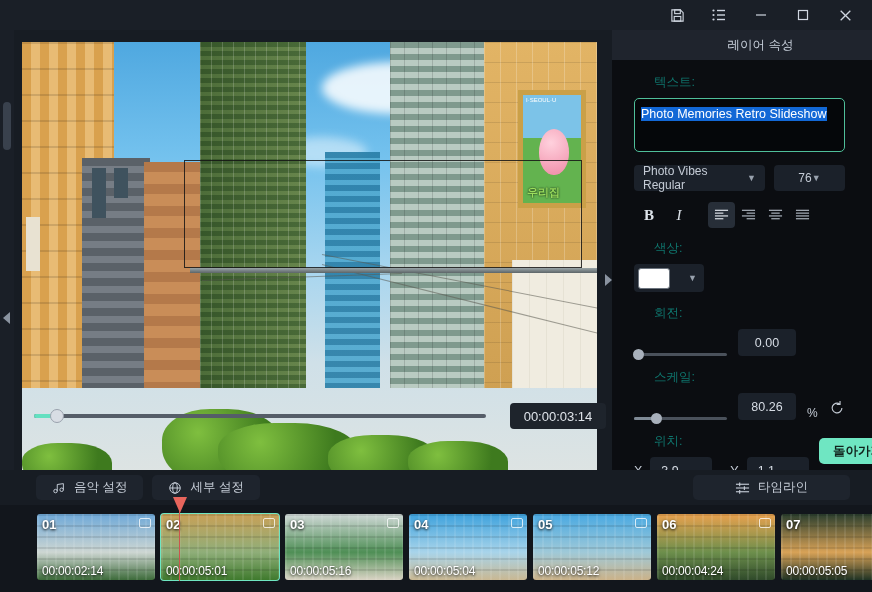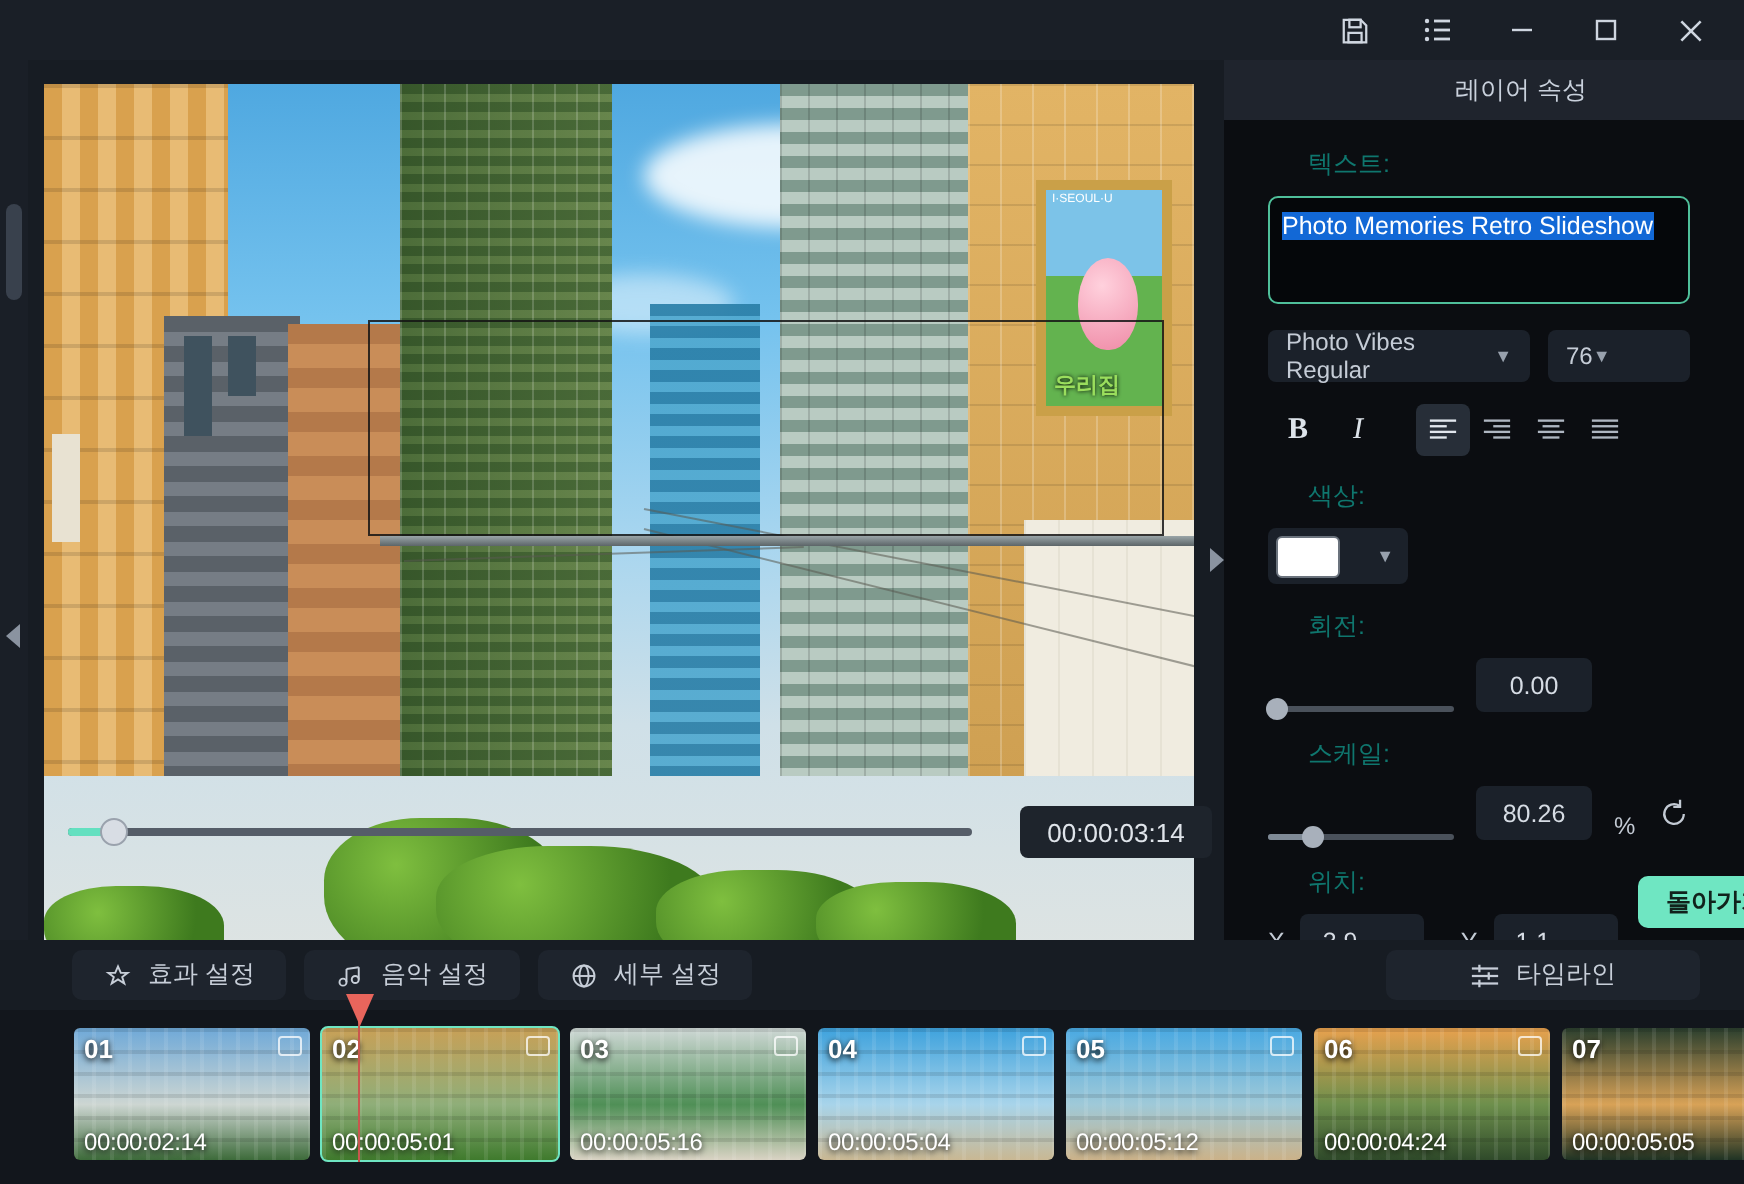--- a/index.html
+++ b/index.html
@@ -185,21 +185,21 @@
     background: #1268d6; color: #ffffff; font-size: 12.5px;
     line-height: 17px;
   }
   .row { display: flex; align-items: center; gap: 9px; margin-bottom: 11px; }
   .dd {
     height: 26px; background: #1b212a; border-radius: 4px;
     display: flex; align-items: center; justify-content: space-between;
     padding: 0 9px; color: #c5ccd6; font-size: 12px; cursor: pointer;
   }
   .dd.font { width: 131px; }
-  .dd.size { width: 71px; justify-content: flex-start; }
+  .dd.size { width: 71px; justify-content: center; }
   .chev { color: #98a1ad; font-size: 9px; }
   .styrow { display: flex; align-items: center; margin-bottom: 12px; }
   .sbtn {
     width: 30px; height: 26px; display: flex; align-items: center;
     justify-content: center; color: #dde3ea; cursor: pointer; border-radius: 4px;
   }
   .sbtn.b { font-weight: bold; font-size: 15px; font-family: "Liberation Serif", serif; }
   .sbtn.i { font-style: italic; font-size: 15px; font-family: "Liberation Serif", serif; }
   .albtn {
     width: 27px; height: 26px; display: flex; align-items: center;
@@ -551,26 +551,20 @@
         <div class="xybox">1.1</div>
       </div>
     </div>
     <div class="backbtn">돌아가기</div>
   </div>
 
   <div class="tabbar">
     <div class="tabs-left">
       <div class="tab">
         <svg width="14" height="14" viewBox="0 0 16 16" fill="none" stroke="#c7ced8" stroke-width="1.1">
-          <path d="M8 2.5 L9.6 6.2 L13.5 6.2 L10.4 8.6 L11.6 12.3 L8 10 L4.4 12.3 L5.6 8.6 L2.5 6.2 L6.4 6.2 Z"></path>
-        </svg>
-        <span>효과 설정</span>
-      </div>
-      <div class="tab">
-        <svg width="14" height="14" viewBox="0 0 16 16" fill="none" stroke="#c7ced8" stroke-width="1.1">
           <circle cx="4" cy="11.5" r="2"></circle>
             <circle cx="11" cy="10" r="2"></circle>
           <line x1="6" y1="11.5" x2="6" y2="4"></line>
             <line x1="13" y1="10" x2="13" y2="3"></line>
           <line x1="6" y1="4" x2="13" y2="3"></line>
         </svg>
         <span>음악 설정</span>
       </div>
       <div class="tab">
         <svg width="14" height="14" viewBox="0 0 16 16" fill="none" stroke="#c7ced8" stroke-width="1.1">

